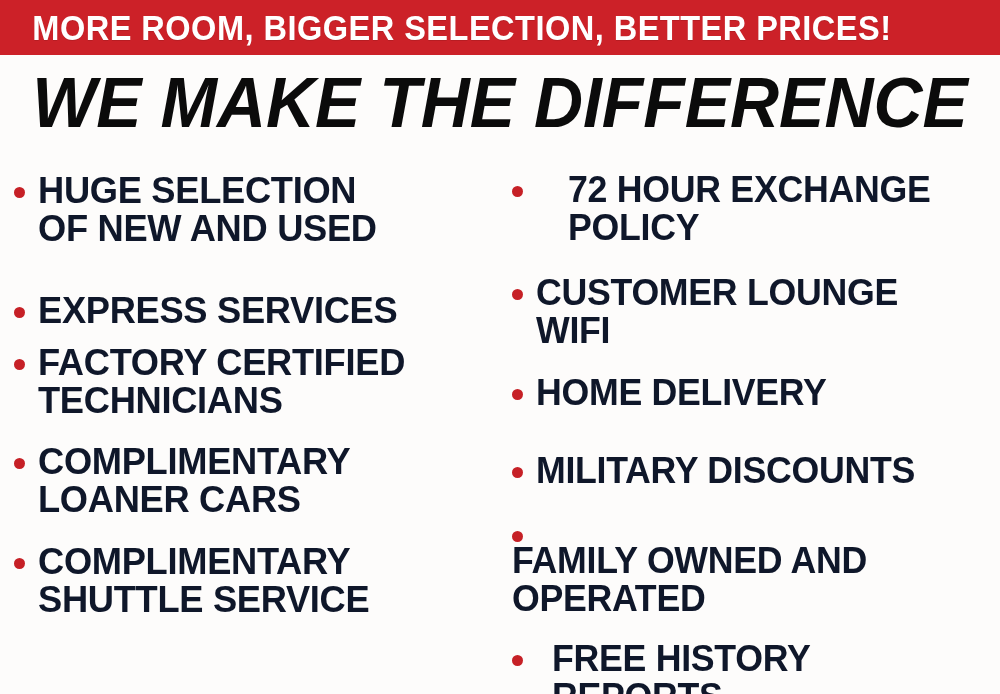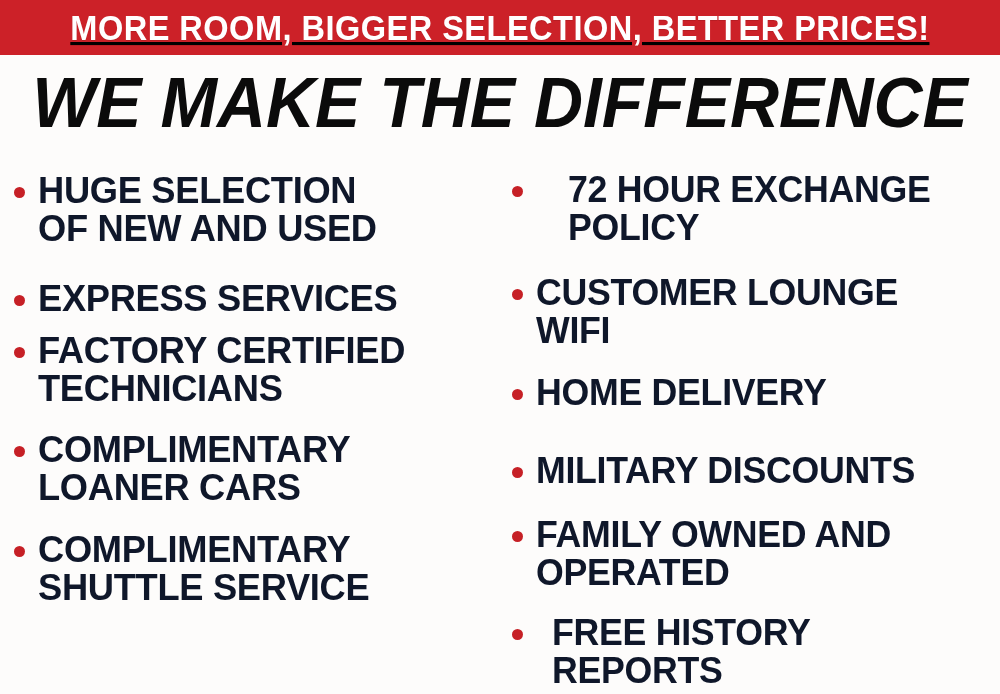--- a/index.html
+++ b/index.html
@@ -25,22 +25,20 @@
   
   .banner {
     position: absolute;
     left: 0;
     top: 0;
     width: 1000px;
     height: 55px;
     background: #cc2128;
     display: flex;
     align-items: center;
-    justify-content: center;
-    text-decoration: underline;
   }
   .banner-text {
     color: #ffffff;
     font-family: "Liberation Sans", sans-serif;
     font-weight: bold;
     font-size: 35px;
     line-height: 35px;
     letter-spacing: 0.5px;
     transform: scaleX(0.93);
     transform-origin: center center;
@@ -103,30 +101,30 @@
   }
   .btext {
     flex: 1 1 auto;
     white-space: pre-line;
     transform: scaleX(0.98);
     transform-origin: left center;
   }
 
   
   .col-left  .bullet:nth-child(1) { margin-top: 10px; }
-  .col-left  .bullet:nth-child(2) { margin-top: 32px; }
+  .col-left  .bullet:nth-child(2) { margin-top: 44px; }
   .col-left  .bullet:nth-child(3) { margin-top: 14px; }
   .col-left  .bullet:nth-child(4) { margin-top: 23px; }
   .col-left  .bullet:nth-child(5) { margin-top: 24px; }
 
   .col-right .bullet:nth-child(1) { margin-top: 9px; gap: 32px;  }
   .col-right .bullet:nth-child(2) { margin-top: 27px; }
   .col-right .bullet:nth-child(3) { margin-top: 24px; }
   .col-right .bullet:nth-child(4) { margin-top: 40px; }
-  .col-right .bullet:nth-child(5) { margin-top: 26px; }
+  .col-right .bullet:nth-child(5) { margin-top: 26px; flex-direction: column; }
   .col-right .bullet:nth-child(6) { margin-top: 22px; gap: 16px; }
 
   
   .col-right .btext { transform: scaleX(0.965); }
 </style>
 </head>
 <body>
 
 <div id="poster">
 

